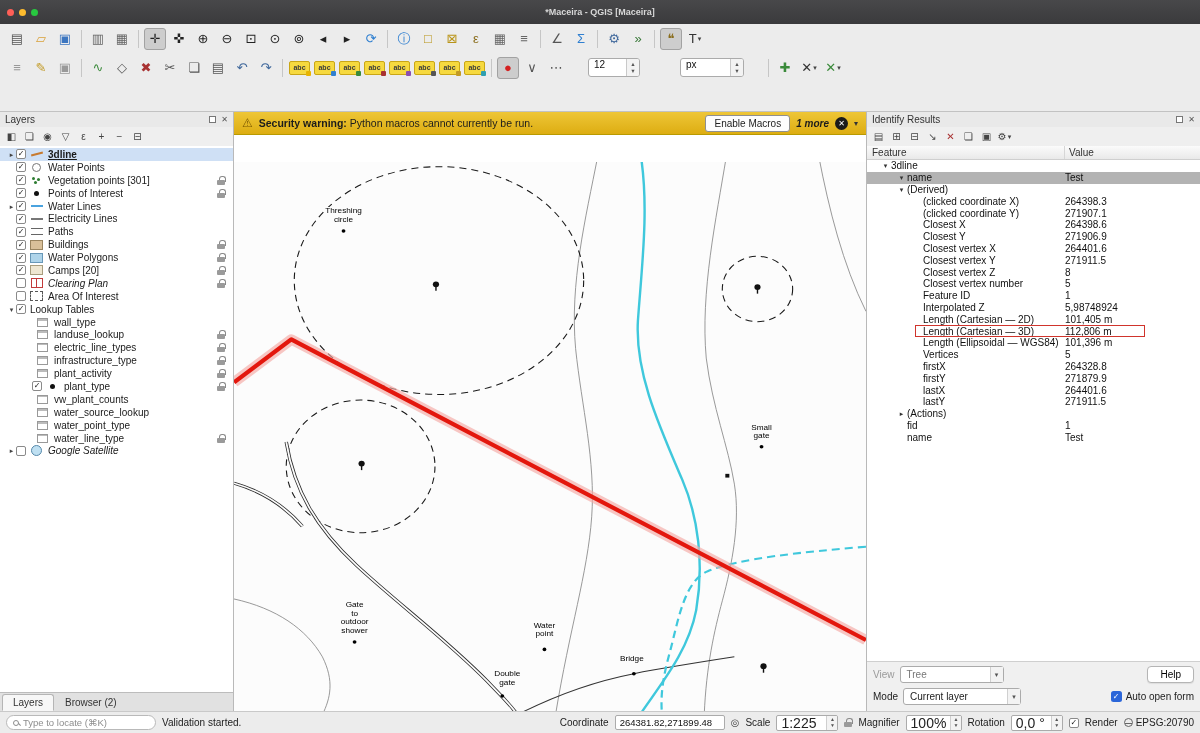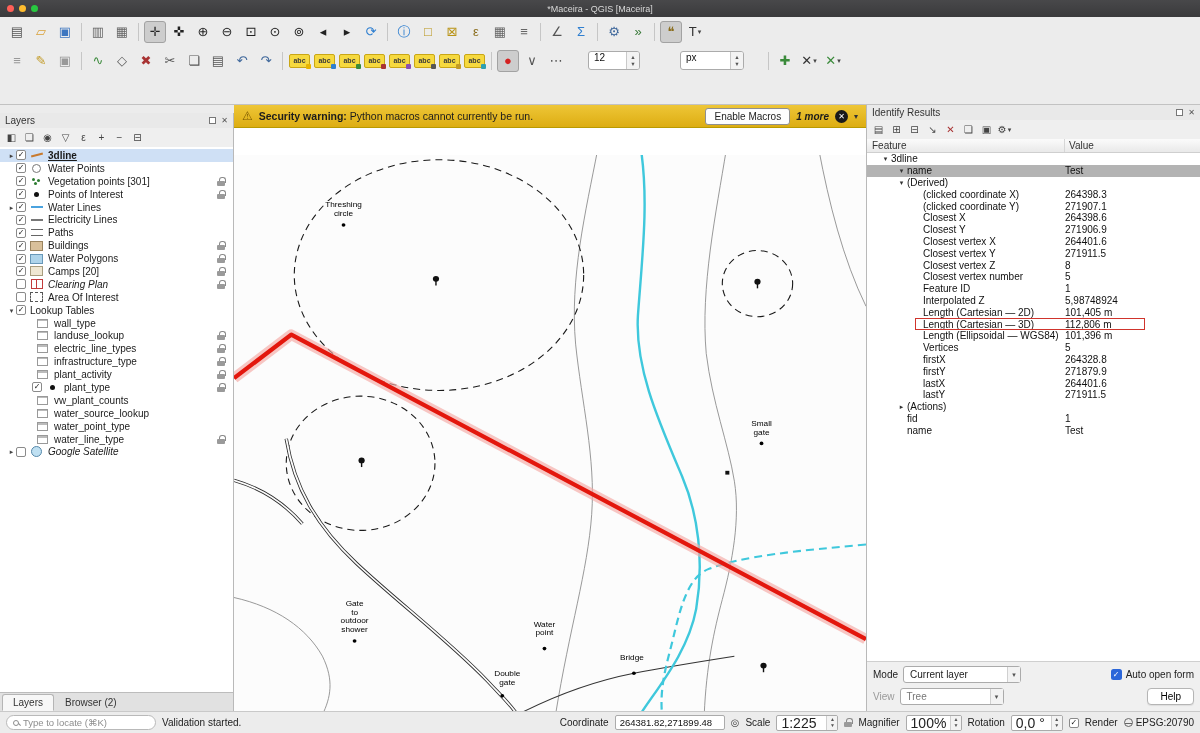--- a/index.html
+++ b/index.html
@@ -1,21 +1,21 @@
 <!DOCTYPE html>
 <html><head>
 <meta charset="utf-8">
 <style>
 *{margin:0;padding:0;box-sizing:border-box;}
 html,body{width:1200px;height:733px;overflow:hidden;background:#ececec;
   font-family:"Liberation Sans","DejaVu Sans",sans-serif;}
 .app{width:1200px;height:733px;display:flex;flex-direction:column;}
 
 
-.titlebar{height:17px;background:linear-gradient(#48484a,#3a3a3c);display:flex;align-items:center;position:relative;flex:0 0 auto;}
+.titlebar{height:24px;background:linear-gradient(#48484a,#3a3a3c);display:flex;align-items:center;position:relative;flex:0 0 auto;font-weight:bold;}
 .traffic{display:flex;gap:5px;margin-left:7px;z-index:2;}
 .tl{width:7px;height:7px;border-radius:50%;}
 .tl.red{background:#ff5f57}.tl.yellow{background:#febc2e}.tl.green{background:#28c840}
 .win-title{position:absolute;left:0;right:0;text-align:center;font-size:9px;color:#d8d8d8;line-height:12px;}
 
 
 .toolbar{height:29px;background:#ececec;display:flex;align-items:center;padding:0 5px;flex:0 0 auto;}
 .toolbar.spacer-row{height:30px;border-bottom:1px solid #c2c2c2;}
 .tb-btn{width:22px;height:22px;margin:0 1px;border-radius:3px;display:flex;align-items:center;justify-content:center;position:relative;font-size:13px;flex:0 0 auto;color:#333;}
 .tb-btn .glyph{line-height:1;}
@@ -29,21 +29,21 @@
 .tri-right::before{content:"▸";}
 .tb-spin,.tb-combo{height:19px;background:#fff;border:1px solid #ababab;border-radius:3px;display:flex;align-items:flex-start;margin:0 20px;font-size:10px;flex:0 0 auto;overflow:hidden;}
 .tb-spin{width:52px;}.tb-combo{width:64px;}
 .tb-val{flex:1;padding-left:5px;color:#111;}
 .tb-stepper{width:13px;height:100%;border-left:1px solid #c9c9c9;display:flex;flex-direction:column;align-items:center;justify-content:center;font-size:5.5px;color:#555;line-height:1.1;background:#f3f3f3;}
 .tb-stepper::before{content:"▲";}
 .tb-stepper::after{content:"▼";}
 
 
 .main{flex:1;display:flex;min-height:0;}
-.left-panel{width:234px;background:#f2f2f2;border-right:1px solid #b9b9b9;display:flex;flex-direction:column;flex:0 0 auto;margin-top:8px;}
+.left-panel{width:234px;background:#f2f2f2;border-right:1px solid #b9b9b9;display:flex;flex-direction:column;flex:0 0 auto;}
 .right-panel{width:334px;background:#f2f2f2;border-left:1px solid #b9b9b9;display:flex;flex-direction:column;flex:0 0 auto;}
 .map-area{flex:1;display:flex;flex-direction:column;min-width:0;background:#fff;gap:27px;}
 
 .panel-header{height:15px;display:flex;align-items:center;padding:0 5px;font-size:10px;color:#333;background:#e9e9e9;flex:0 0 auto;}
 .ph-title{flex:1;}
 .ph-icons{display:flex;gap:5px;align-items:center;}
 .ico-float{width:7px;height:7px;border:1px solid #777;background:#fff;}
 .ico-close{font-size:8px;color:#555;line-height:1;}
 .ico-close::before{content:"✕";}
 
@@ -871,38 +871,38 @@
             <div class="id-feat">
               <span style="flex: 0 0 auto; width: 30px;"></span>
               <span class="id-arrow"></span>
               <span class="id-ftext">name</span>
             </div>
             <div class="id-val">Test</div>
           </div>
         </div>
       <div class="id-bottom">
         <div class="idb-row">
+          <span class="view-label">View</span>
+          <span class="select sel-view">
+            <span>Tree</span>
+            <span class="sel-arrow tri-down"></span>
+          </span>
+          <button class="help-btn">Help</button>
+        </div>
+        <div class="idb-row">
           <span>Mode</span>
           <span class="select sel-mode">
             <span>Current layer</span>
             <span class="sel-arrow tri-down"></span>
           </span>
           <span class="auto-open">
             <span class="mac-check"></span>
             <span>Auto open form</span>
           </span>
         </div>
-        <div class="idb-row">
-          <span class="view-label">View</span>
-          <span class="select sel-view">
-            <span>Tree</span>
-            <span class="sel-arrow tri-down"></span>
-          </span>
-          <button class="help-btn">Help</button>
-        </div>
       </div>
     </div>
 
   </div>
 
   <div class="statusbar">
     <div class="locate">
       <span class="mag-ico"></span>
       <span>Type to locate (⌘K)</span>
     </div>

